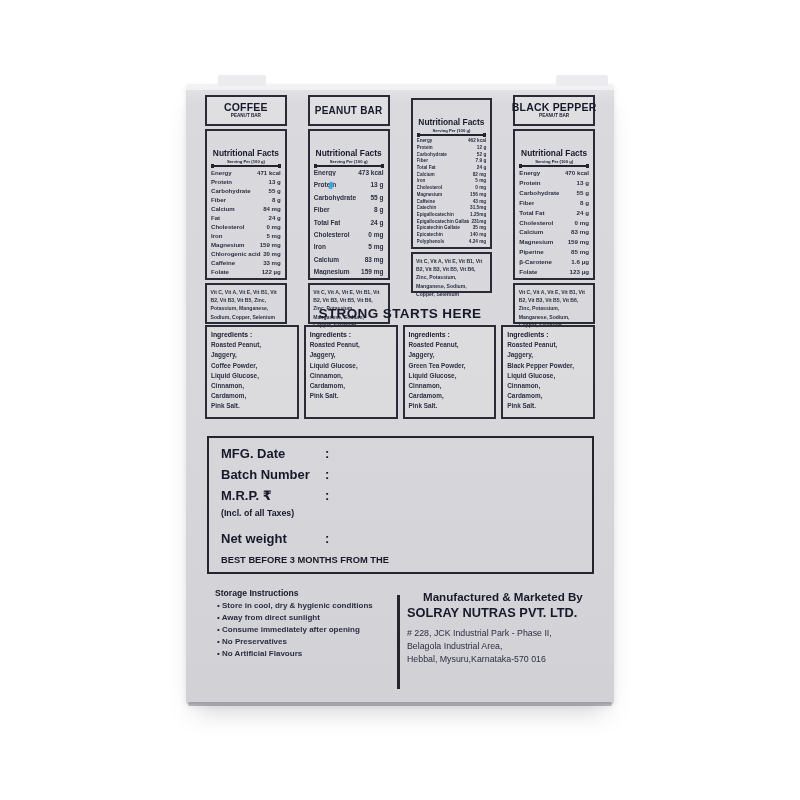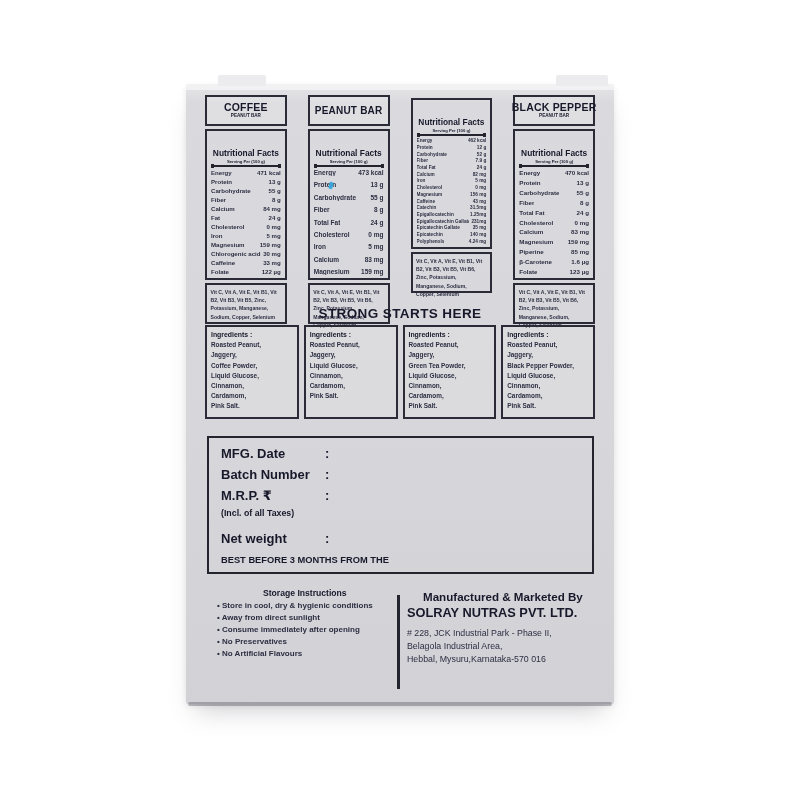--- a/index.html
+++ b/index.html
@@ -60,21 +60,21 @@
   .mfg-box{position:absolute;left:21px;top:352px;width:387px;height:138px;
     border:2.5px solid #23242e;box-sizing:border-box;padding:9px 12px 6px;}
   .mrow{display:flex;font-weight:800;font-size:13px;color:#17182a;margin-bottom:6px;line-height:1.15;}
   .mlabel{width:104px;}
   .mcolon{font-weight:800;}
   .mnote{font-weight:800;font-size:8.8px;color:#17182a;margin:-2px 0 14px;}
   .mbest{font-weight:800;font-size:9.3px;color:#17182a;line-height:1.6;}
 
   
   .storage{position:absolute;left:29px;top:503px;width:192px;}
-  .shead{font-weight:800;font-size:8.6px;color:#17182a;line-height:1.5;margin-left:48px;}
+  .shead{font-weight:800;font-size:8.6px;color:#17182a;line-height:1.5;}
   .sline{font-weight:700;font-size:8px;color:#2c2e42;line-height:1.5;
     padding-left:9px;text-indent:-7px;}
   .sline::before{content:"• ";}
   .mfr-divider{position:absolute;left:211px;top:511px;width:3px;height:94px;background:#23242e;}
   .mfr{position:absolute;left:221px;top:506px;width:195px;}
   .mfr-line1{font-weight:800;font-size:11.6px;color:#17182a;line-height:1.25;padding-left:16px;}
   .mfr-line2{font-weight:800;font-size:12.8px;color:#17182a;line-height:1.3;margin-top:1px;}
   .mfr-addr{font-weight:400;font-size:8.8px;color:#2c2e42;line-height:1.5;margin-top:5px;}
 </style>
 </head>

